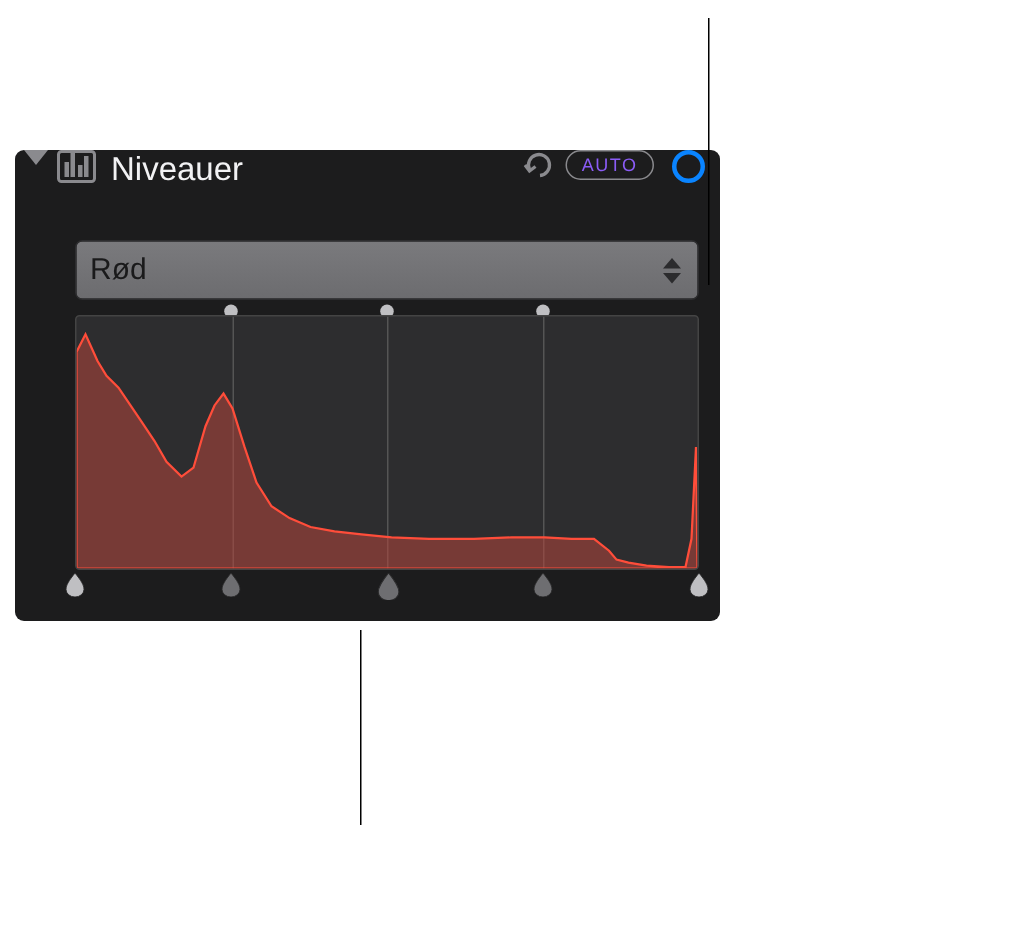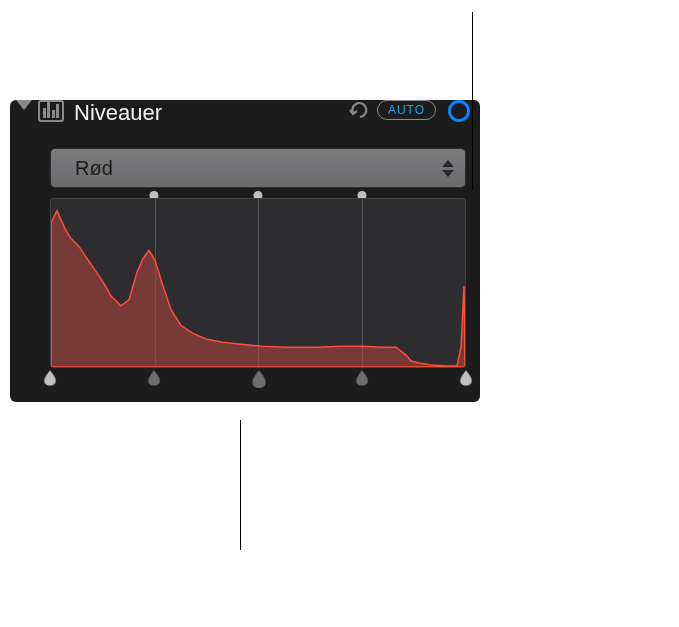--- a/index.html
+++ b/index.html
@@ -51,44 +51,44 @@
   .title {
     font-size: 22px;
     color: #f2f2f4;
     font-weight: 400;
     margin-left: 4px;
     flex: 1;
   }
   .undo-icon svg { display:block; }
   .auto-btn {
     border: 1.5px solid #8a8a8e;
-    color: #0ea5e9;
+    color: #8b5cf6;
     font-size: 12px;
     letter-spacing: 1px;
     padding: 2px 10px;
     border-radius: 12px;
     background: transparent;
     cursor: pointer;
   }
   .blue-circle {
     width: 22px; height: 22px;
     border: 3px solid #0a84ff;
     border-radius: 50%;
     margin-left: 6px;
     cursor: pointer;
   }
   .dropdown {
-    margin: 4px 14px 10px 40px;
+    margin: 16px 14px 10px 40px;
     height: 40px;
     background: linear-gradient(#7a7a7d, #6c6c6f);
     border: 1px solid #2d2d2f;
     border-radius: 5px;
     display: flex;
     align-items: center;
-    padding: 0 8px 0 24px;
+    padding: 0 8px 0 9px;
     cursor: pointer;
     position: relative;
   }
   .dropdown-label {
     font-size: 20px;
     color: #1a1a1b;
     flex: 1;
   }
   .stepper {
     width: 18px;

